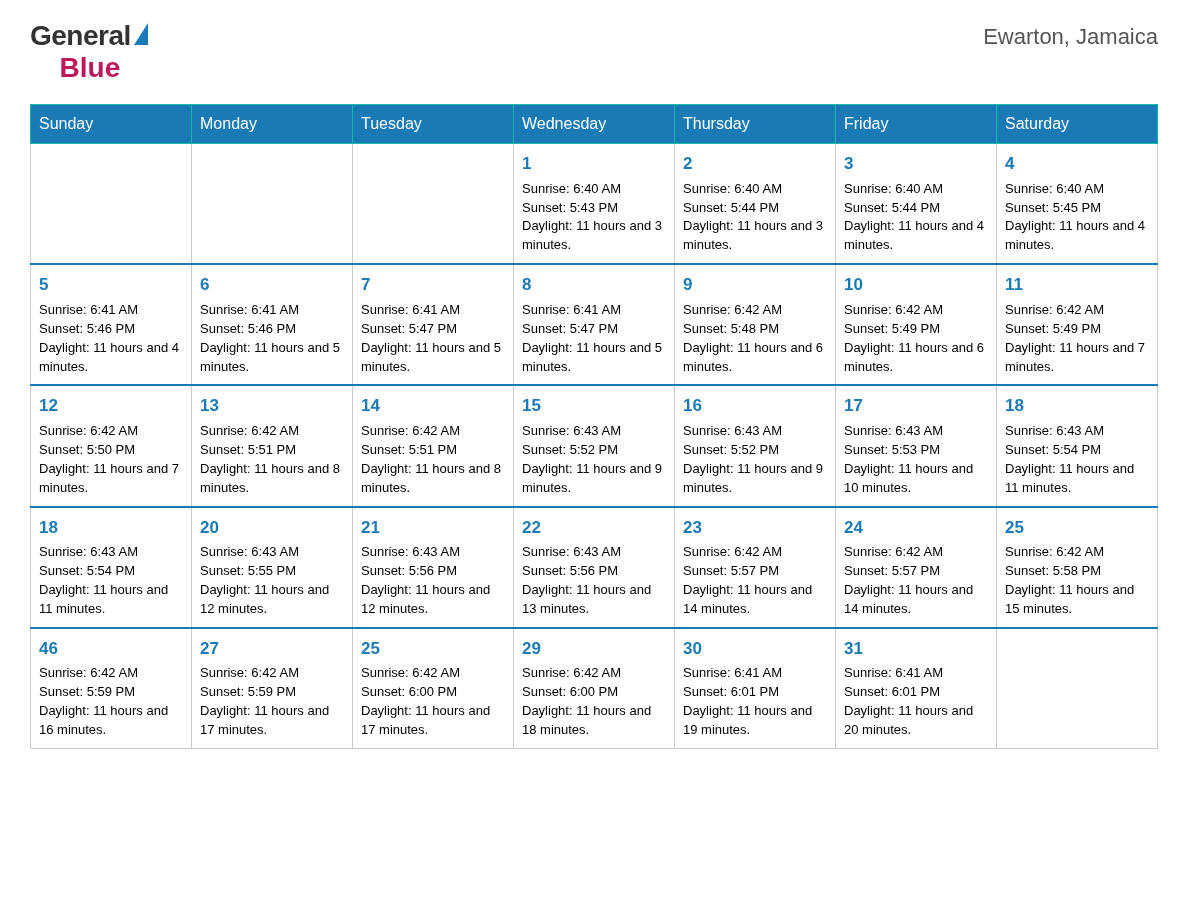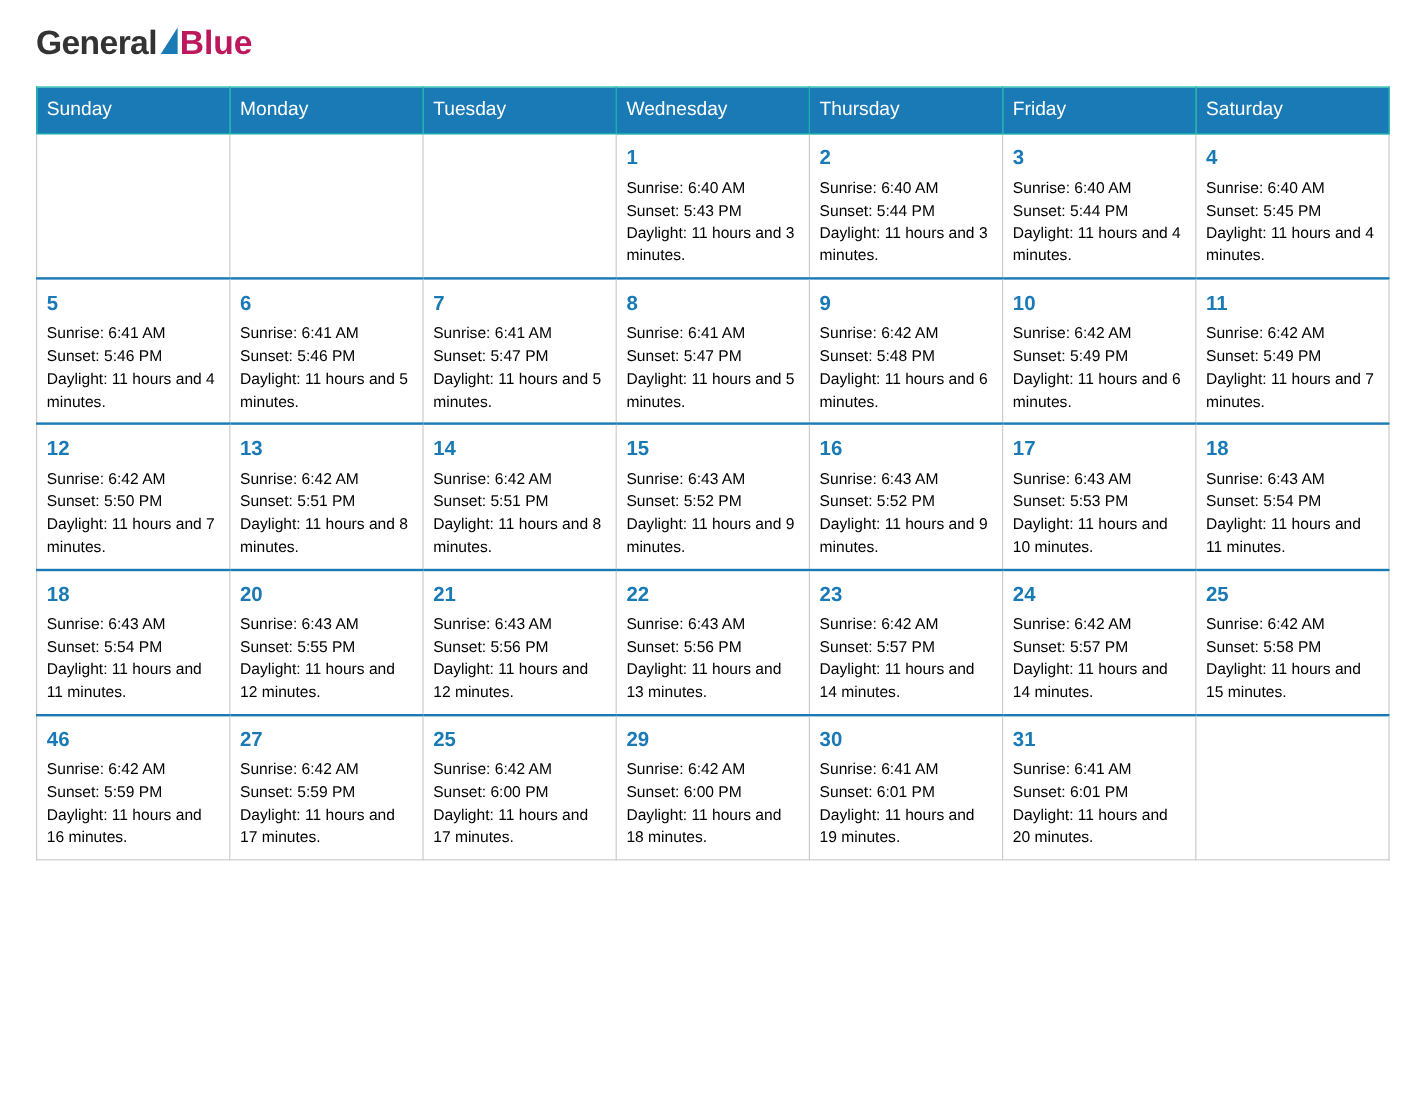--- a/index.html
+++ b/index.html
@@ -12,21 +12,21 @@
       padding: 20px 30px;
     }
     .header-section {
       display: flex;
       justify-content: space-between;
       align-items: flex-start;
       margin-bottom: 20px;
     }
     .logo {
       display: flex;
-      flex-direction: row;
+      flex-direction: column;
       align-items: center;
     }
     .logo-top {
       display: flex;
       align-items: center;
     }
     .logo-general {
       font-size: 28px;
       font-weight: bold;
       color: #333;
@@ -110,20 +110,21 @@
 
 <div class="header-section">
   <div class="logo">
     <div class="logo-top">
       <span class="logo-general">General</span>
       <div class="logo-triangle"></div>
     </div>
     <span class="logo-blue">Blue</span>
   </div>
   <div class="title-section">
+    <div class="subtitle">Ewarton, Jamaica</div>
   </div>
 </div>
 
 <table class="calendar-table">
   <thead>
     <tr>
     <th>Sunday</th>
         <th>Monday</th>
         <th>Tuesday</th>
         <th>Wednesday</th>

